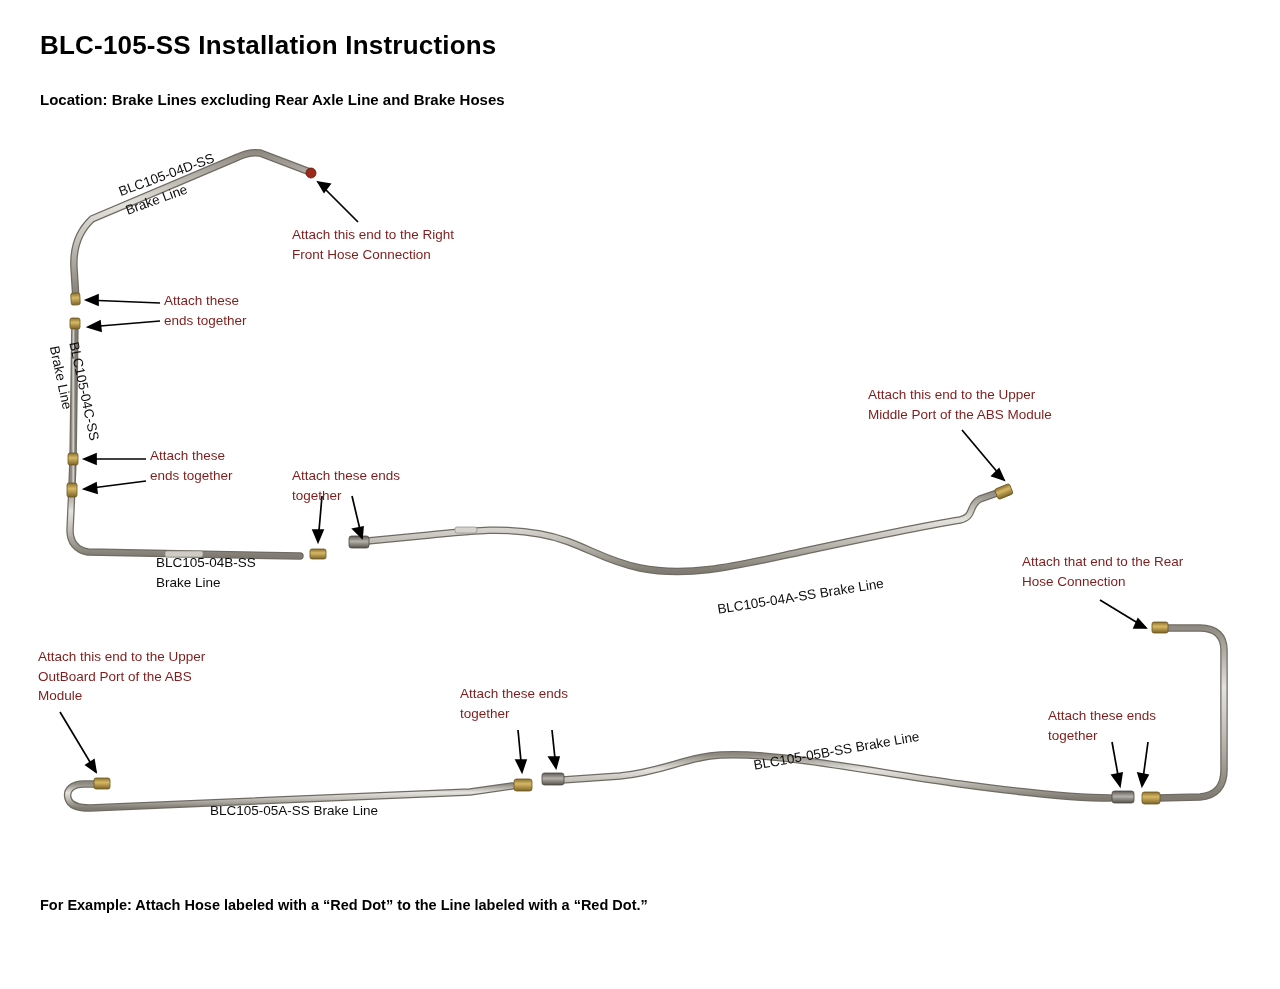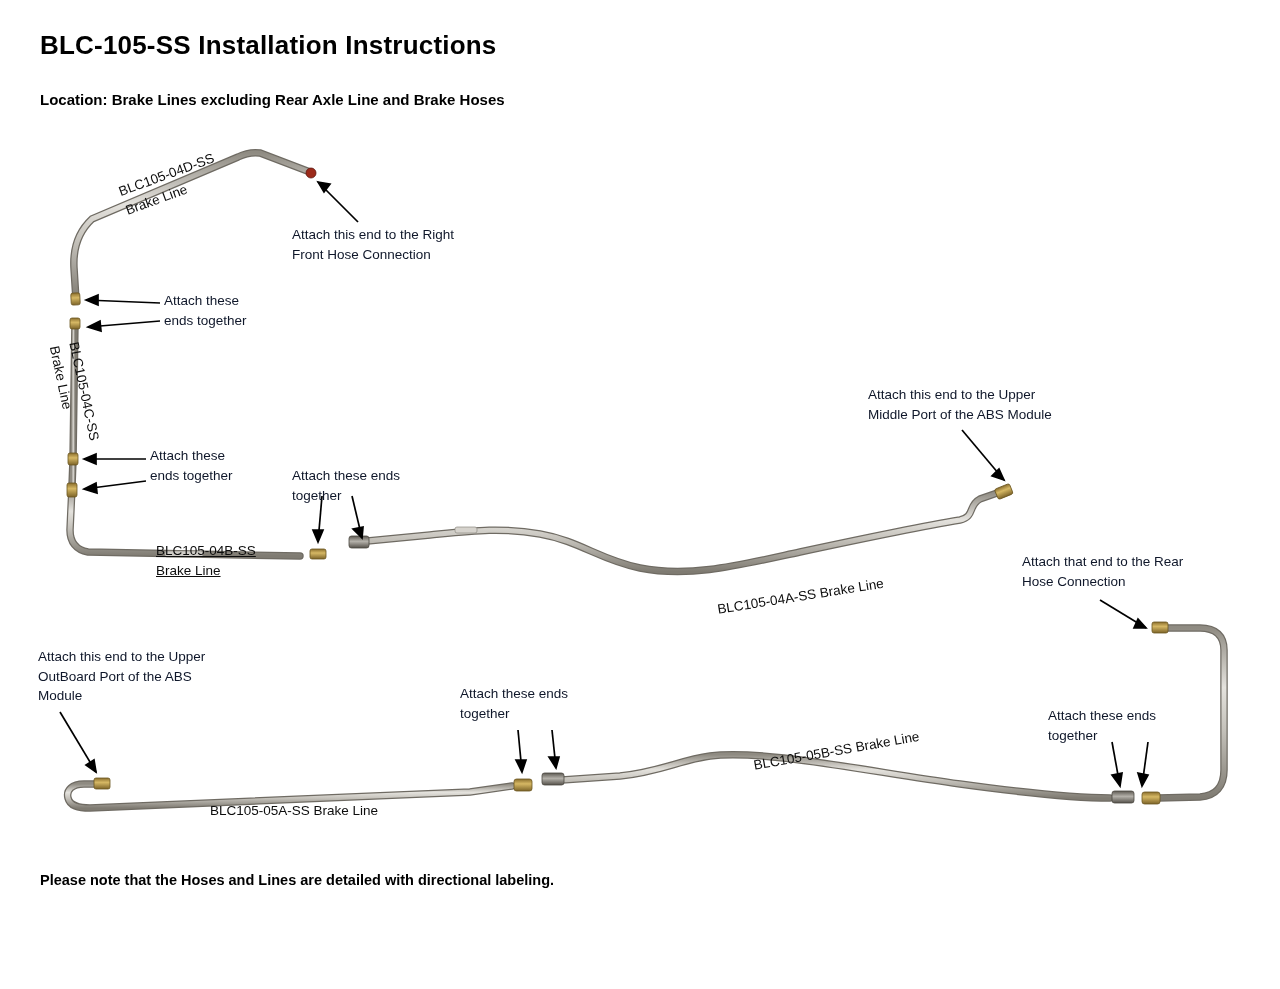--- a/index.html
+++ b/index.html
@@ -45,21 +45,21 @@
     font-weight: bold;
     white-space: nowrap;
   }
   .footnote.f1 { top: 872px; }
   .footnote.f2 { top: 897px; }
 
   .callout {
     position: absolute;
     font-size: 13.5px;
     line-height: 1.45;
-    color: #0f172a;
+    color: #7f1d1d;
     white-space: pre-line;
   }
   .partlabel {
     position: absolute;
     font-size: 13.5px;
     line-height: 1.45;
     color: #0d0d0d;
     white-space: pre-line;
     transform-origin: left top;
   }
@@ -201,21 +201,21 @@
       <polygon points="1142,786 1138,773 1148,775"></polygon>
     </g>
   </svg>
 
   <div class="partlabel" style="left:116px; top:183px; transform: rotate(-20deg);">BLC105-04D-SS
 Brake Line</div>
 
   <div class="partlabel" style="left:83px; top:340px; transform: rotate(78deg);">BLC105-04C-SS
 Brake Line</div>
 
-  <div class="partlabel" style="left:156px; top:541px;text-decoration:underline;">BLC105-04B-SS
+  <div class="partlabel" style="left:156px; top:553px;">BLC105-04B-SS
 Brake Line</div>
 
   <div class="partlabel" style="left:716px; top:600px; transform: rotate(-9deg);">BLC105-04A-SS Brake Line</div>
 
   <div class="partlabel" style="left:210px; top:801px;text-align:center;">BLC105-05A-SS Brake Line</div>
 
   <div class="partlabel" style="left:752px; top:756px; transform: rotate(-10deg);">BLC105-05B-SS Brake Line</div>
 
   <div class="callout" style="left:292px; top:225px;">Attach this end to the Right
 Front Hose Connection</div>
@@ -238,15 +238,15 @@
   <div class="callout" style="left:38px; top:647px;">Attach this end to the Upper
 OutBoard Port of the ABS
 Module</div>
 
   <div class="callout" style="left:460px; top:684px;">Attach these ends
 together</div>
 
   <div class="callout" style="left:1048px; top:706px;">Attach these ends
 together</div>
 
-  <div class="footnote f1">Please note that the Hoses and Lines are detailed with directional labeling.</div>
+  <div class="footnote f2">For Example: Attach Hose labeled with a “Red Dot” to the Line labeled with a “Red Dot.”</div>
 
 </div>
 
 </body></html>

